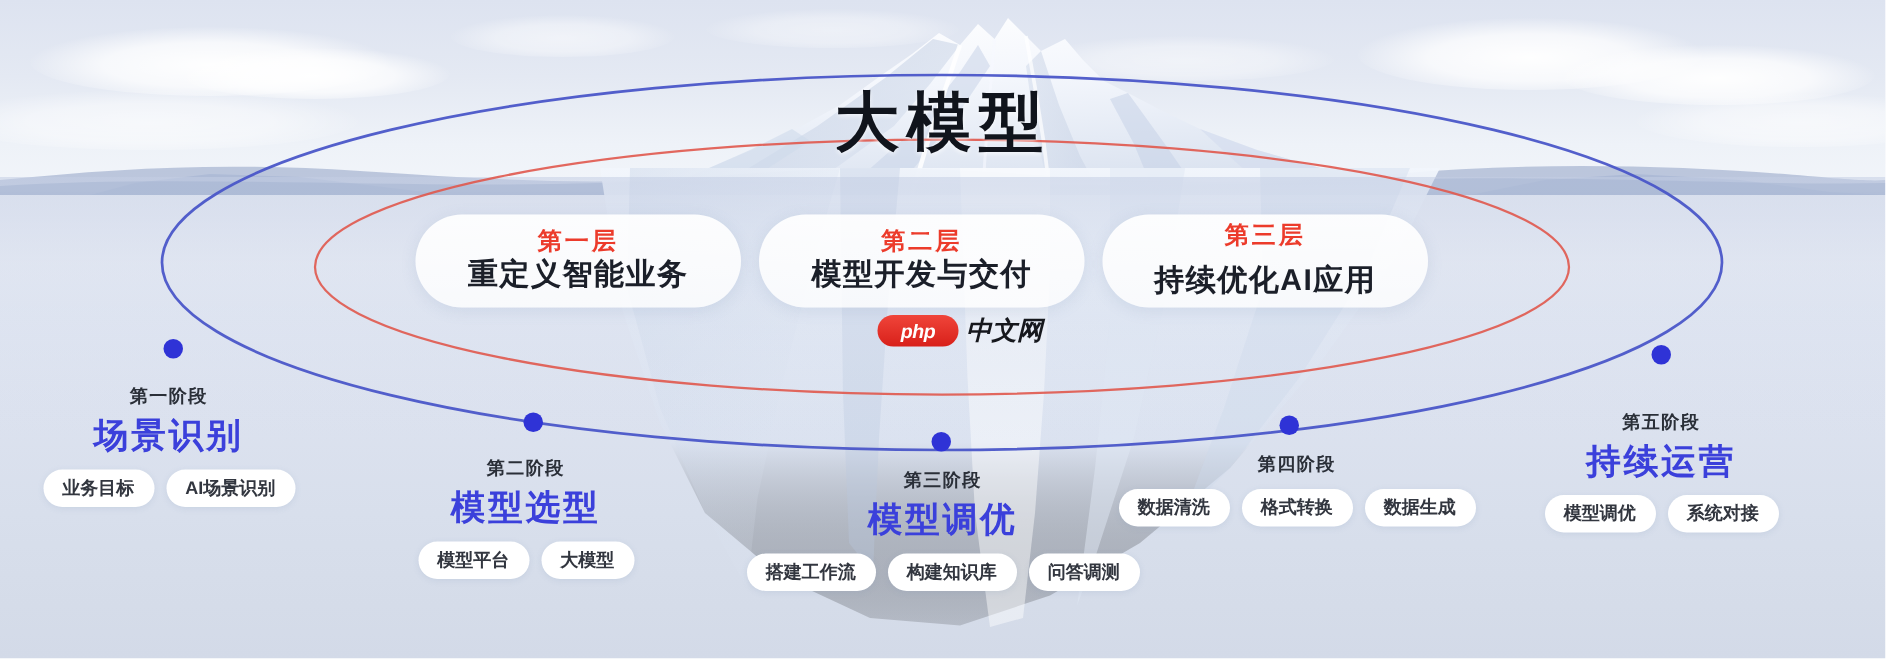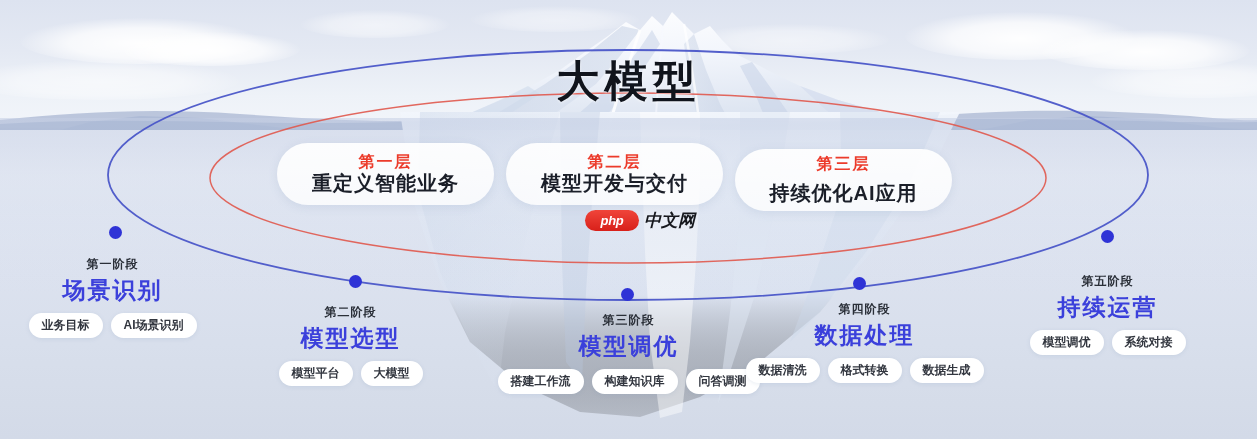--- a/index.html
+++ b/index.html
@@ -112,21 +112,21 @@
   .layer-card .ld {
     font-size: 20px;
     font-weight: 700;
     color: #1b1f29;
     letter-spacing: 1px;
     line-height: 25px;
     white-space: nowrap;
   }
   #card0 { left: 277px; top: 143px; width: 217px; }
   #card1 { left: 506px; top: 143px; width: 217px; }
-  #card2 { left: 735px; top: 149px; width: 217px; gap: 8px; }
+  #card2 { left: 735px; top: 143px; width: 217px; gap: 8px; }
 
   
   .wm {
     position: absolute;
     left: 585px; top: 209px;
     display: flex;
     align-items: center;
     gap: 5px;
     z-index: 15;
   }
@@ -344,21 +344,20 @@
     <span class="s-title">模型调优</span>
     <span class="s-tags">
       <span class="tag">搭建工作流</span>
       <span class="tag">构建知识库</span>
       <span class="tag">问答调测</span>
     </span>
   </div>
 
   <div class="stage-node" style="left:742px; top:302px; width:245px;">
     <span class="s-sub">第四阶段</span>
-    <span class="s-title">数据处理</span>
     <span class="s-tags">
       <span class="tag">数据清洗</span>
       <span class="tag">格式转换</span>
       <span class="tag">数据生成</span>
     </span>
   </div>
 
   <div class="stage-node" style="left:1000px; top:257px; width:215px;margin-top:17px;">
     <span class="s-sub">第五阶段</span>
     <span class="s-title">持续运营</span>

